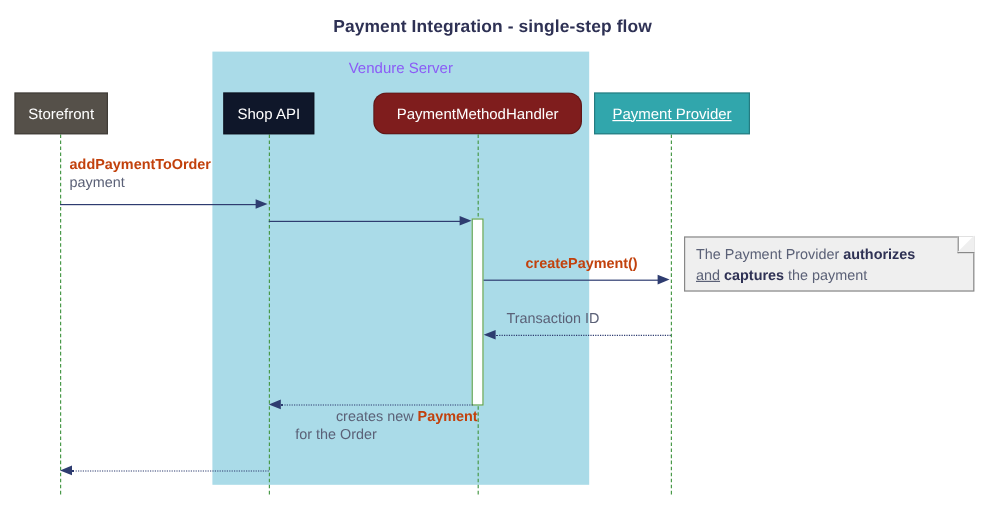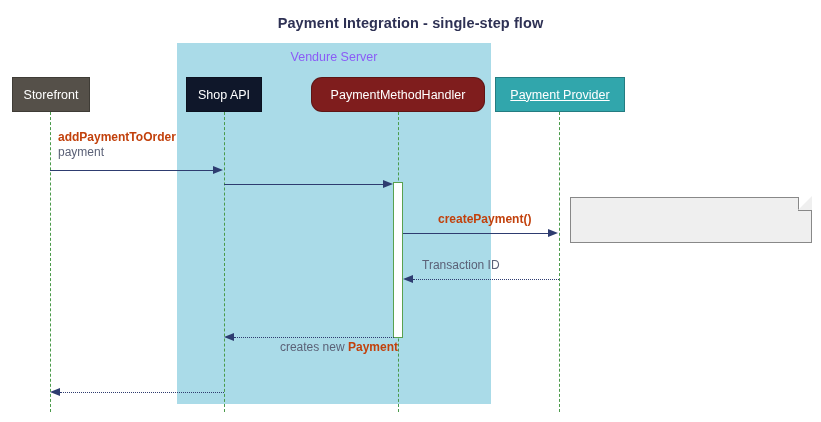--- a/index.html
+++ b/index.html
@@ -213,30 +213,36 @@
   <div class="arrow-head right" style="left:383px; top:179.5px;"></div>
 
   <div class="msg-label" style="left:411px; top:212px;margin-left:27px;">
     <b>createPayment()</b>
   </div>
   <div class="msg-line" style="left:403px; top:233px; width:146px;"></div>
   <div class="arrow-head right" style="left:548px; top:228.5px;"></div>
 
   <div class="note">
     <div class="note-fold"></div>
+    <div class="note-text">
+      <span>The Payment Provider </span><b>authorizes</b><br>
+      <u>and</u>
+      <b>captures</b><span> the payment</span>
+    </div>
   </div>
 
   <div class="msg-label" style="left:422px; top:258px;">
     <span>Transaction ID</span>
   </div>
   <div class="msg-line dotted" style="left:413px; top:279px; width:146px;"></div>
   <div class="arrow-head left" style="left:403px; top:274.5px;"></div>
 
   <div class="msg-label right-align" style="left:200px; top:300px; width:198px;margin-top:40px;">
     <span>creates new </span><b>Payment</b><br>
+    <span style="display:block; text-align:left; padding-left:46px;">for the Order</span>
   </div>
   <div class="msg-line dotted" style="left:234px; top:337px; width:160px;"></div>
   <div class="arrow-head left" style="left:224px; top:332.5px;"></div>
 
   <div class="msg-line dotted" style="left:60px; top:392px; width:164px;"></div>
   <div class="arrow-head left" style="left:50px; top:387.5px;"></div>
 
 </div>
 
 </body></html>

